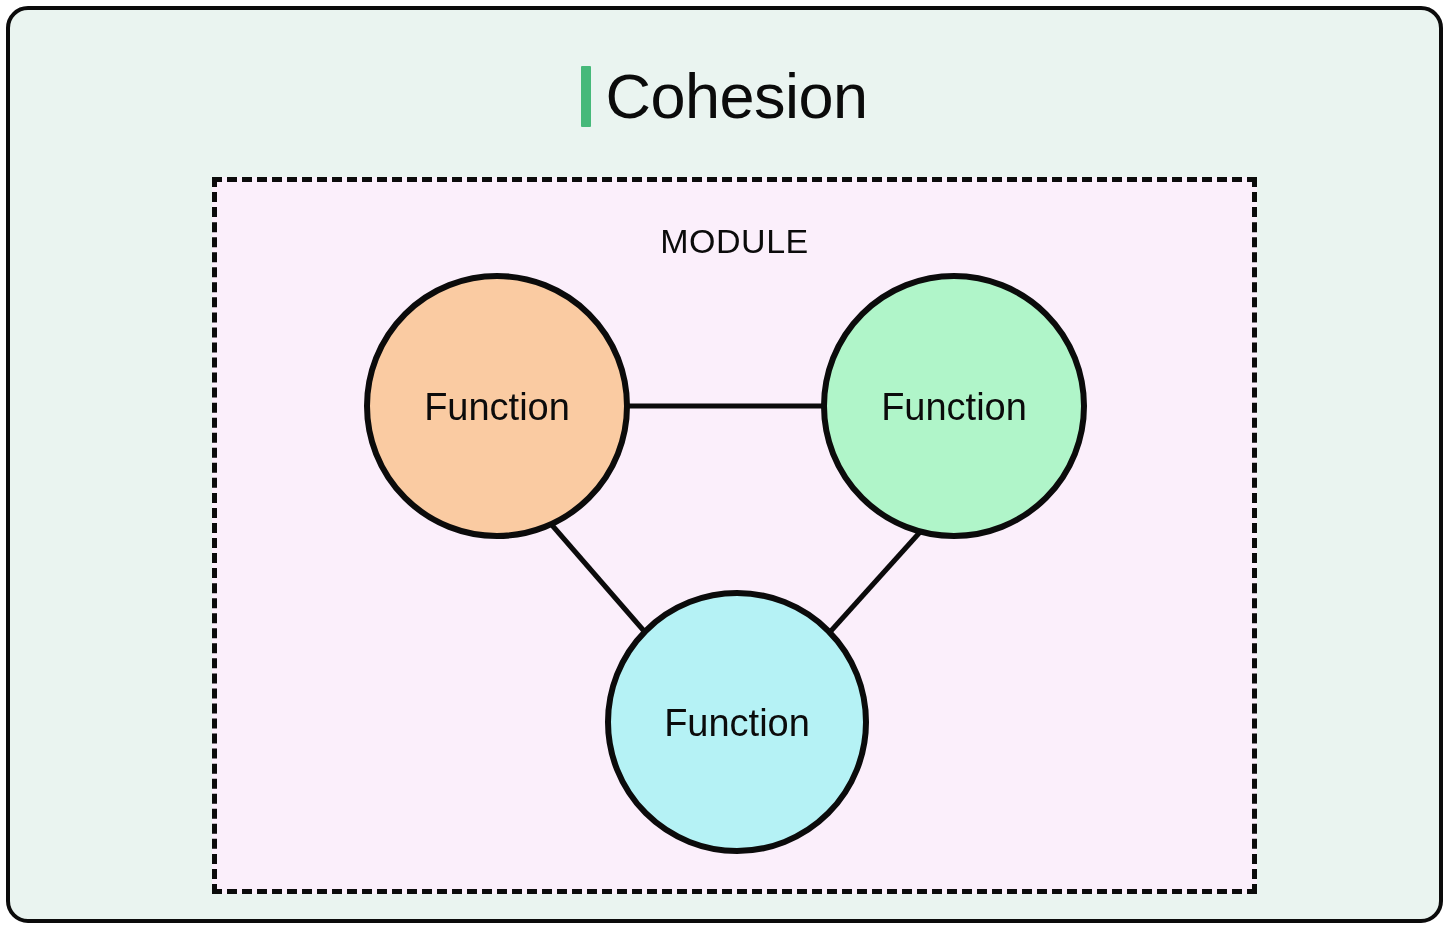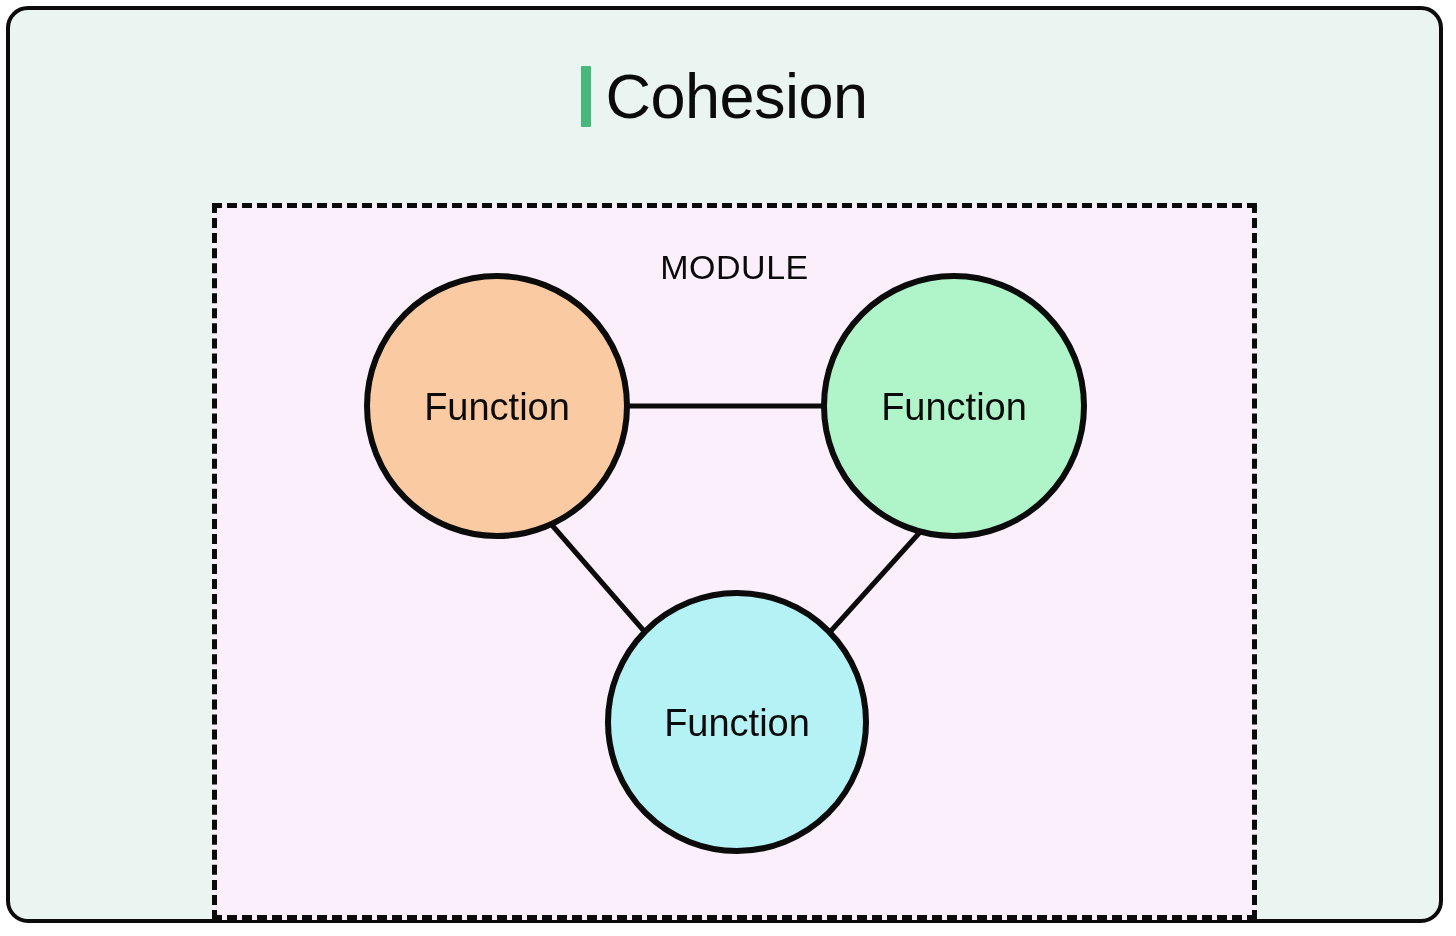--- a/index.html
+++ b/index.html
@@ -58,21 +58,20 @@
   
   #module-box {
     position: absolute;
     left: 202px;
     top: 167px;
     width: 1045px;
     height: 717px;
     box-sizing: border-box;
     background: #fbeffb;
     border: 5px dashed #0b0b0b;
-    margin-top: 26px;
   }
   #module-label {
     position: absolute;
     left: 0;
     top: 42px;
     width: 100%;
     text-align: center;
     font-size: 34px;
     line-height: 1;
     color: #0b0b0b;

